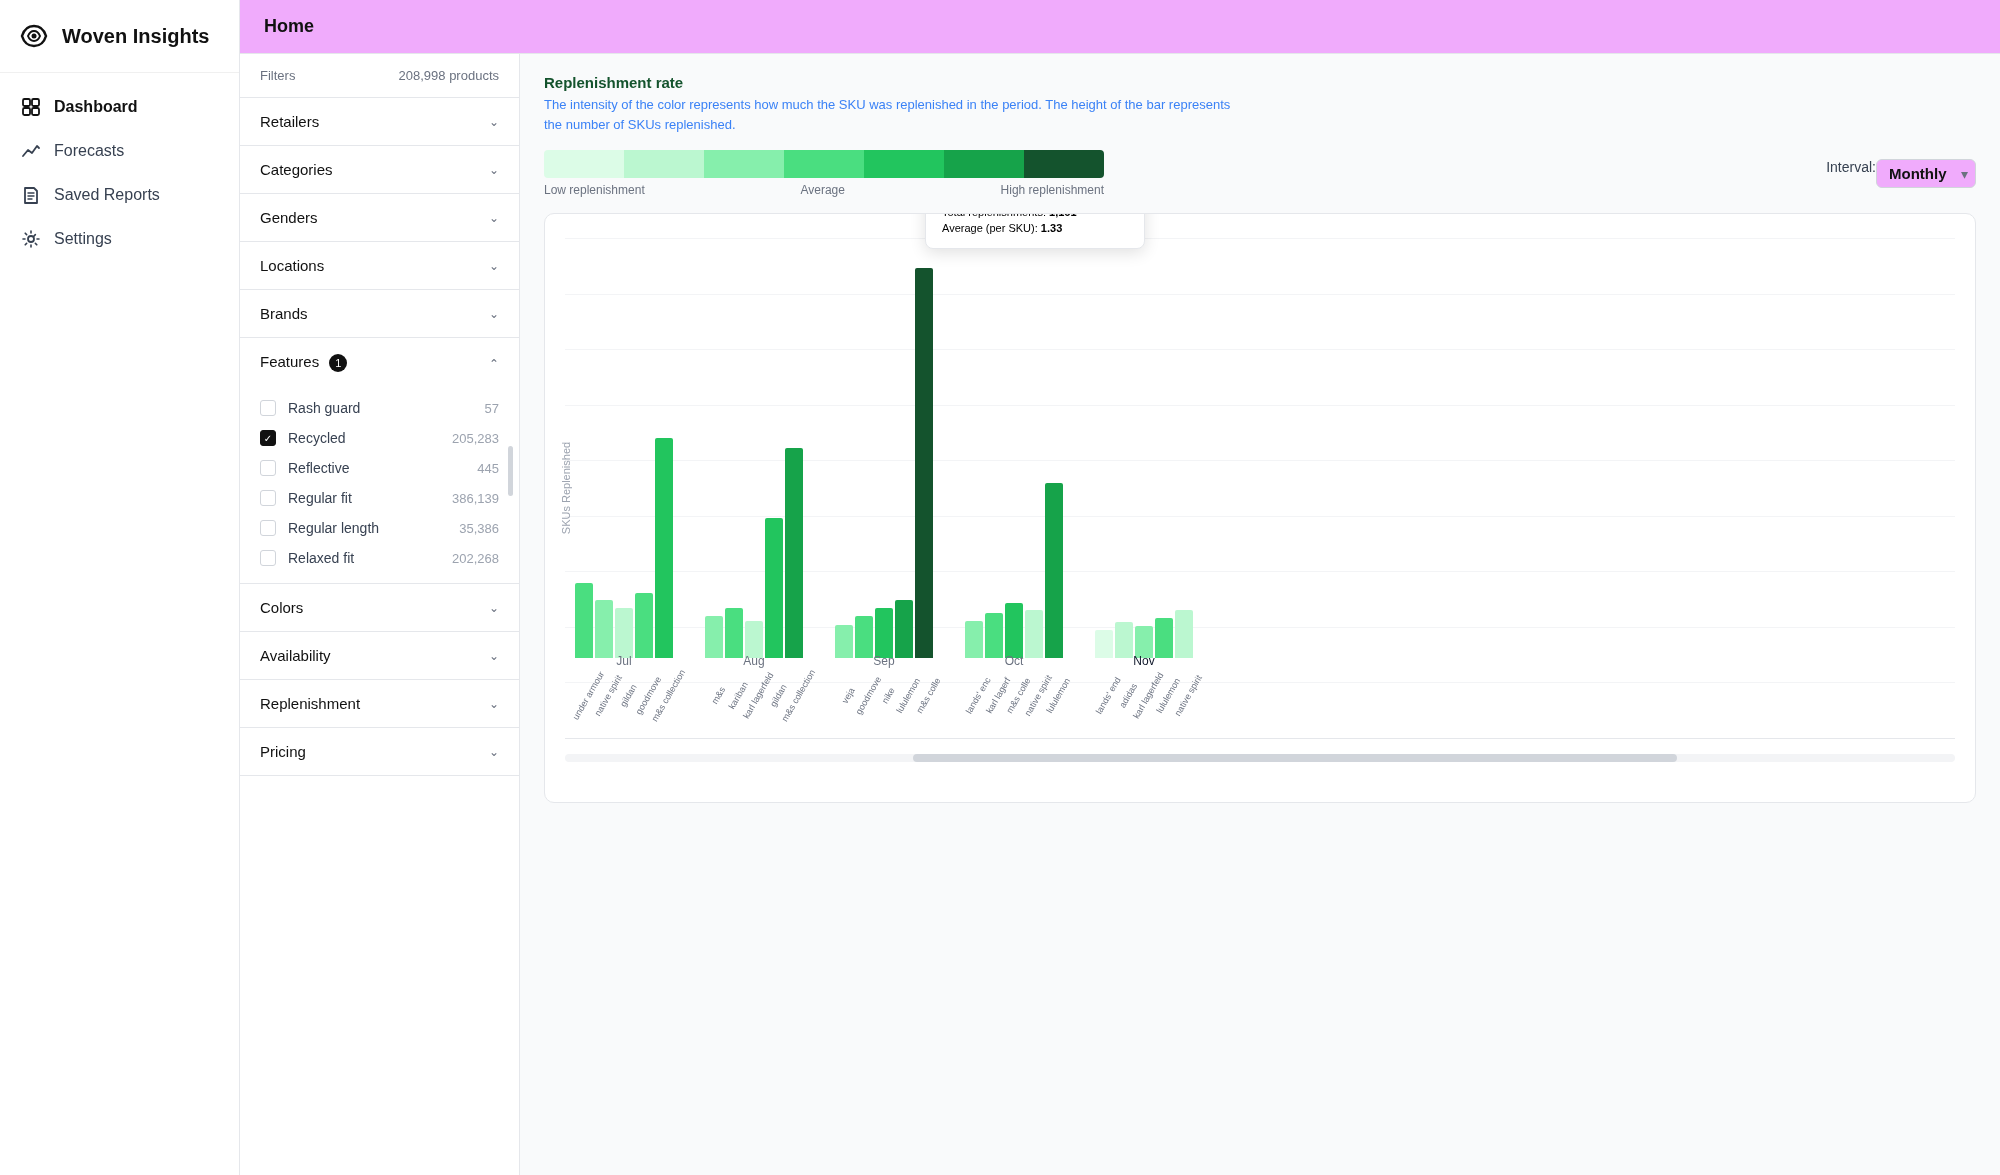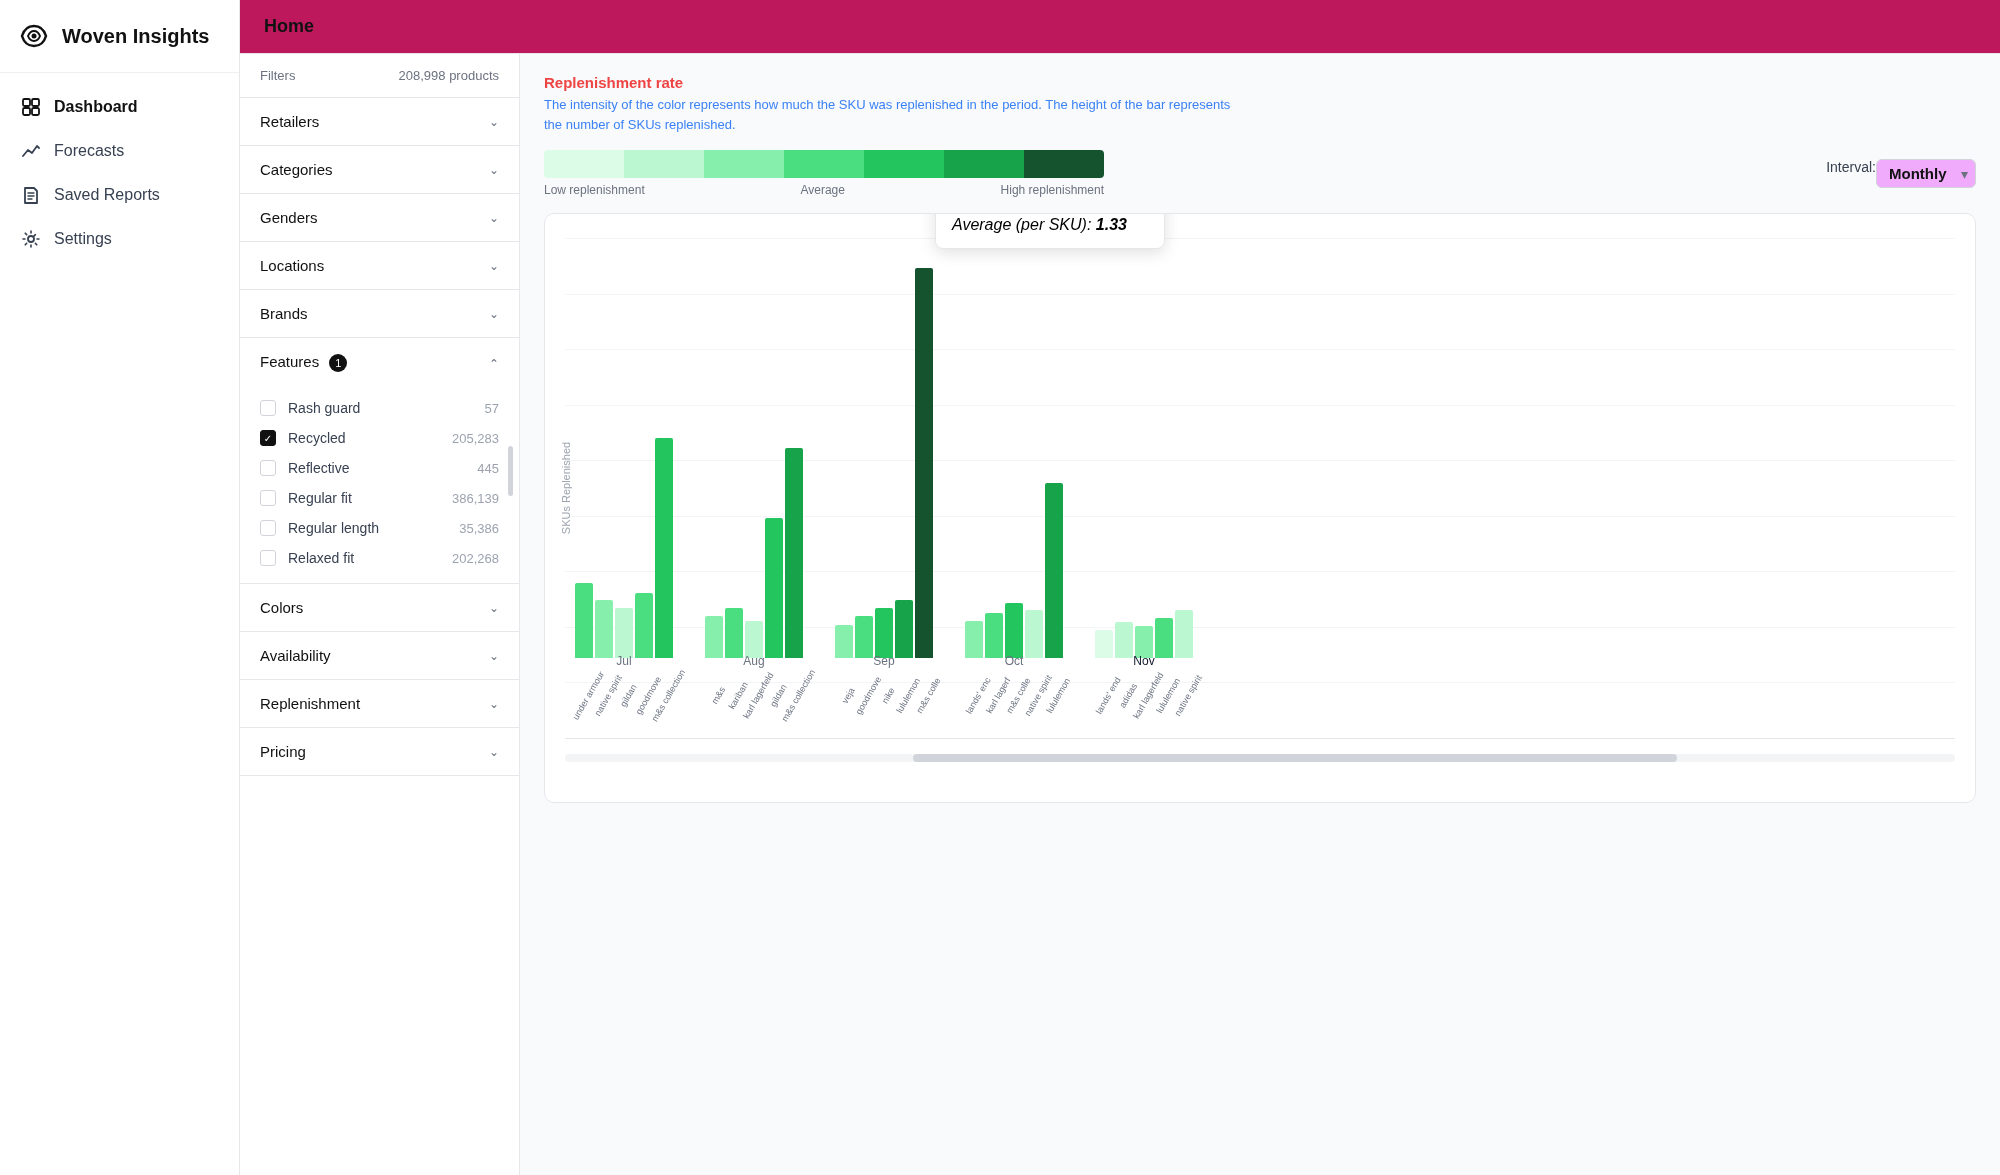--- a/index.html
+++ b/index.html
@@ -19,21 +19,21 @@
     .sidebar-item {
       display: flex; align-items: center; gap: 12px; padding: 11px 20px;
       cursor: pointer; color: #374151; font-size: 16px; font-weight: 500;
       border-radius: 0; transition: background 0.15s;
     }
     .sidebar-item.active { font-weight: 700; color: #111; }
     .sidebar-icon { width: 22px; height: 22px; display: flex; align-items: center; justify-content: center; }
 
     
     .main { flex: 1; display: flex; flex-direction: column; overflow: hidden; }
-    .main-header { background: #be185d; border-bottom: 1px solid #e5e7eb; padding: 16px 24px; font-size: 18px; font-weight: 600; color: #111; }
+    .main-header { background: #f0abfc; border-bottom: 1px solid #e5e7eb; padding: 16px 24px; font-size: 18px; font-weight: 600; color: #111; }
 
     .content-area { display: flex; flex: 1; overflow: hidden; }
 
     
     .filters-panel { width: 280px; min-width: 280px; background: #fff; border-right: 1px solid #e5e7eb; overflow-y: auto; }
     .filters-header { padding: 14px 20px; display: flex; justify-content: space-between; align-items: center; border-bottom: 1px solid #e5e7eb; color: #6b7280; font-size: 13px; }
     .filter-section { border-bottom: 1px solid #e5e7eb; }
     .filter-section-header {
       display: flex; justify-content: space-between; align-items: center;
       padding: 15px 20px; cursor: pointer; font-size: 15px; font-weight: 500; color: #111;
@@ -50,21 +50,21 @@
       width: 16px; height: 16px; border: 1.5px solid #d1d5db; border-radius: 3px;
       display: flex; align-items: center; justify-content: center; flex-shrink: 0; background: #fff;
     }
     .filter-checkbox.checked { background: #111; border-color: #111; color: #fff; font-size: 10px; }
     .filter-label { flex: 1; }
     .filter-count { color: #9ca3af; font-size: 13px; }
 
     
     .chart-panel { flex: 1; overflow: auto; padding: 20px 24px; background: #f9fafb; }
     .replenishment-info { margin-bottom: 16px; }
-    .replenishment-title { font-size: 15px; font-weight: 700; color: #ef4444; margin-bottom: 4px; }
+    .replenishment-title { font-size: 15px; font-weight: 700; color: #14532d; margin-bottom: 4px; }
     .replenishment-desc { font-size: 13px; color: #3b82f6; line-height: 1.5; max-width: 700px; }
 
     .legend-interval-row { display: flex; align-items: center; justify-content: space-between; margin-bottom: 16px; }
 
     .interval-control { display: flex; align-items: flex-start; gap: 0; }
     .interval-select {
       border: 1.5px solid #d1d5db; border-radius: 6px; padding: 5px 28px 5px 12px;
       font-size: 15px; font-weight: 600; color: #111; background: #f0abfc; cursor: pointer;
       appearance: none; -webkit-appearance: none; position: relative;
     }
@@ -375,21 +375,21 @@
                   </div>
                   <div style="width:18px;height:50px;background:#22c55e;border-radius:2px 2px 0 0;position:relative;">
                     <span style="position:absolute;bottom:-45px;left:50%;transform:translateX(-50%) rotate(-60deg);transform-origin:top center;font-size:9px;color:#6b7280;white-space:nowrap;">nike</span>
                   </div>
                   <div style="width:18px;height:58px;background:#16a34a;border-radius:2px 2px 0 0;position:relative;">
                     <span style="position:absolute;bottom:-45px;left:50%;transform:translateX(-50%) rotate(-60deg);transform-origin:top center;font-size:9px;color:#6b7280;white-space:nowrap;">lululemon</span>
                   </div>
                   <div style="width:18px;height:390px;background:#14532d;border-radius:2px 2px 0 0;position:relative;">
                     <span style="position:absolute;bottom:-45px;left:50%;transform:translateX(-50%) rotate(-60deg);transform-origin:top center;font-size:9px;color:#6b7280;white-space:nowrap;">m&amp;s colle</span>
 
-                    <div style="position:absolute;bottom:105%;left:20px;background:#fff;border:1px solid #e5e7eb;border-radius:8px;padding:14px 16px;font-size:16px;box-shadow:0 4px 16px rgba(0,0,0,0.12);min-width:220px;z-index:100;white-space:nowrap;font-style:italic;">
+                    <div style="position:absolute;bottom:105%;left:10px;background:#fff;border:1px solid #e5e7eb;border-radius:8px;padding:14px 16px;font-size:11px;box-shadow:0 4px 16px rgba(0,0,0,0.12);min-width:220px;z-index:100;white-space:nowrap;">
 
                       <div style="margin-bottom:4px;"><span>Total replenishments:</span> <strong>1,161</strong></div>
                       <div><span>Average (per SKU):</span> <strong>1.33</strong></div>
                     </div>
                   </div>
                 </div>
                 <span style="position:absolute;bottom:-10px;font-size:12px;color:#6b7280;">Sep</span>
               </div>
 
               <div style="width:16px;"></div>

